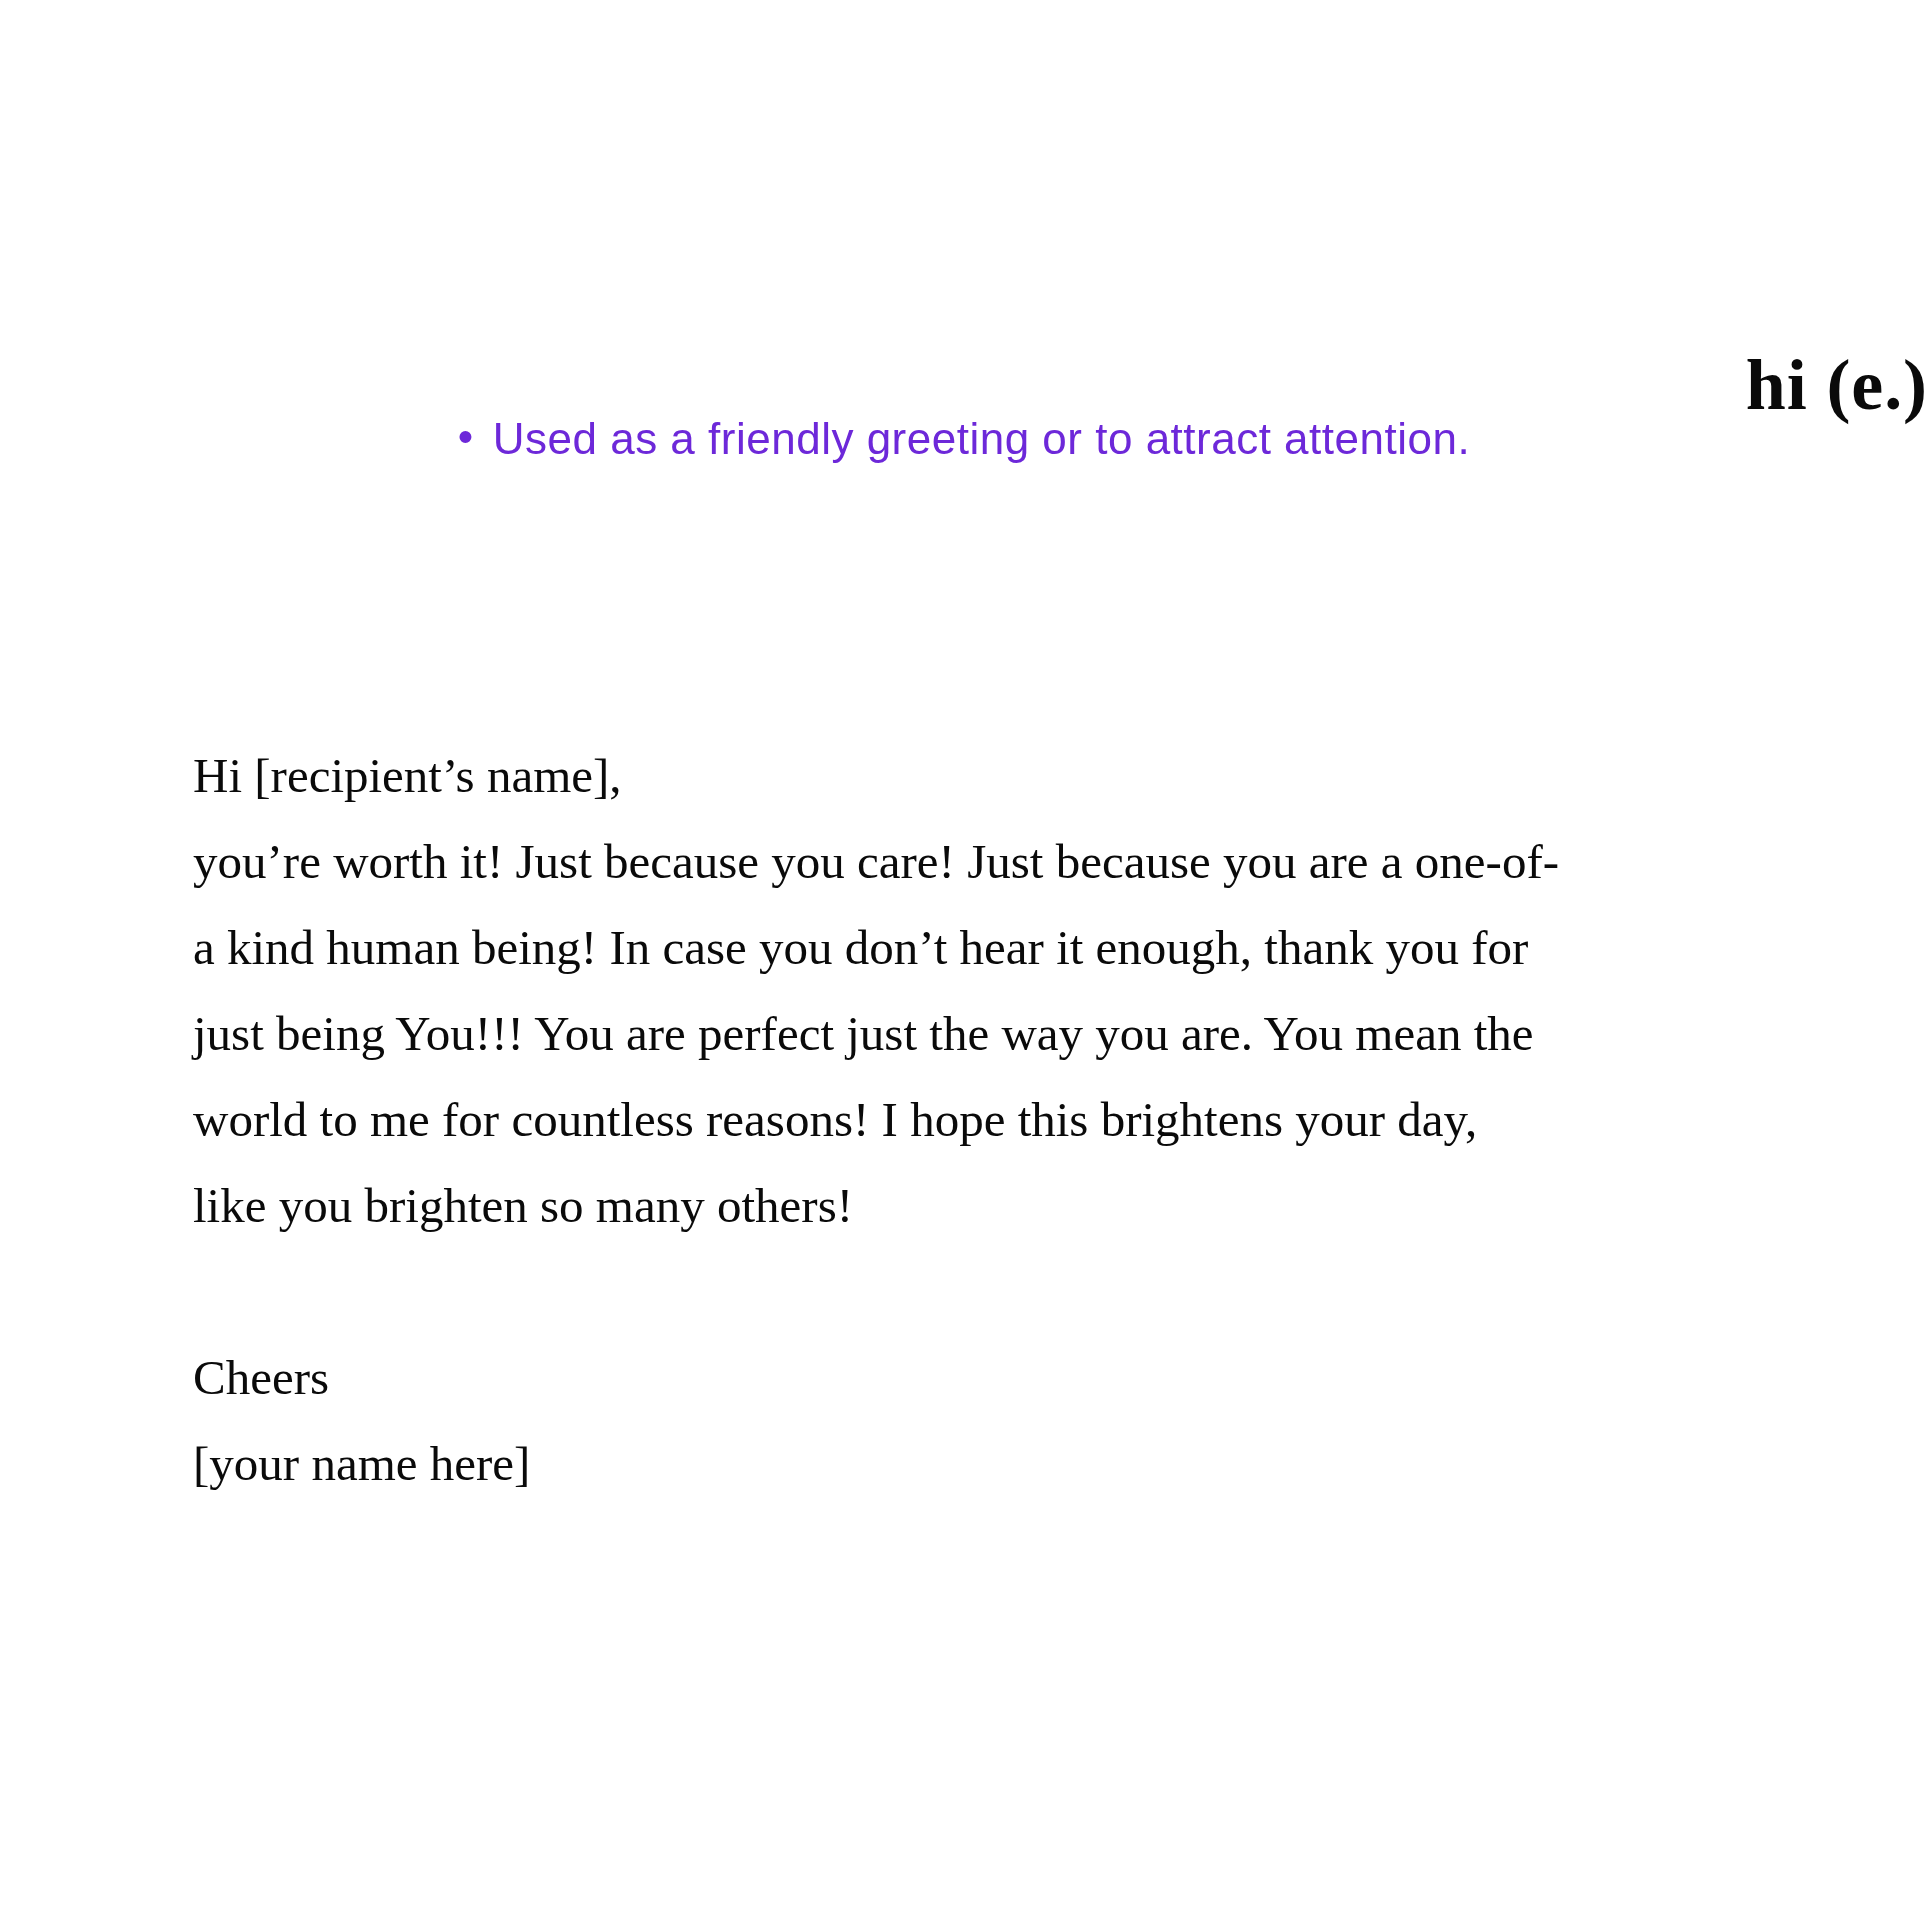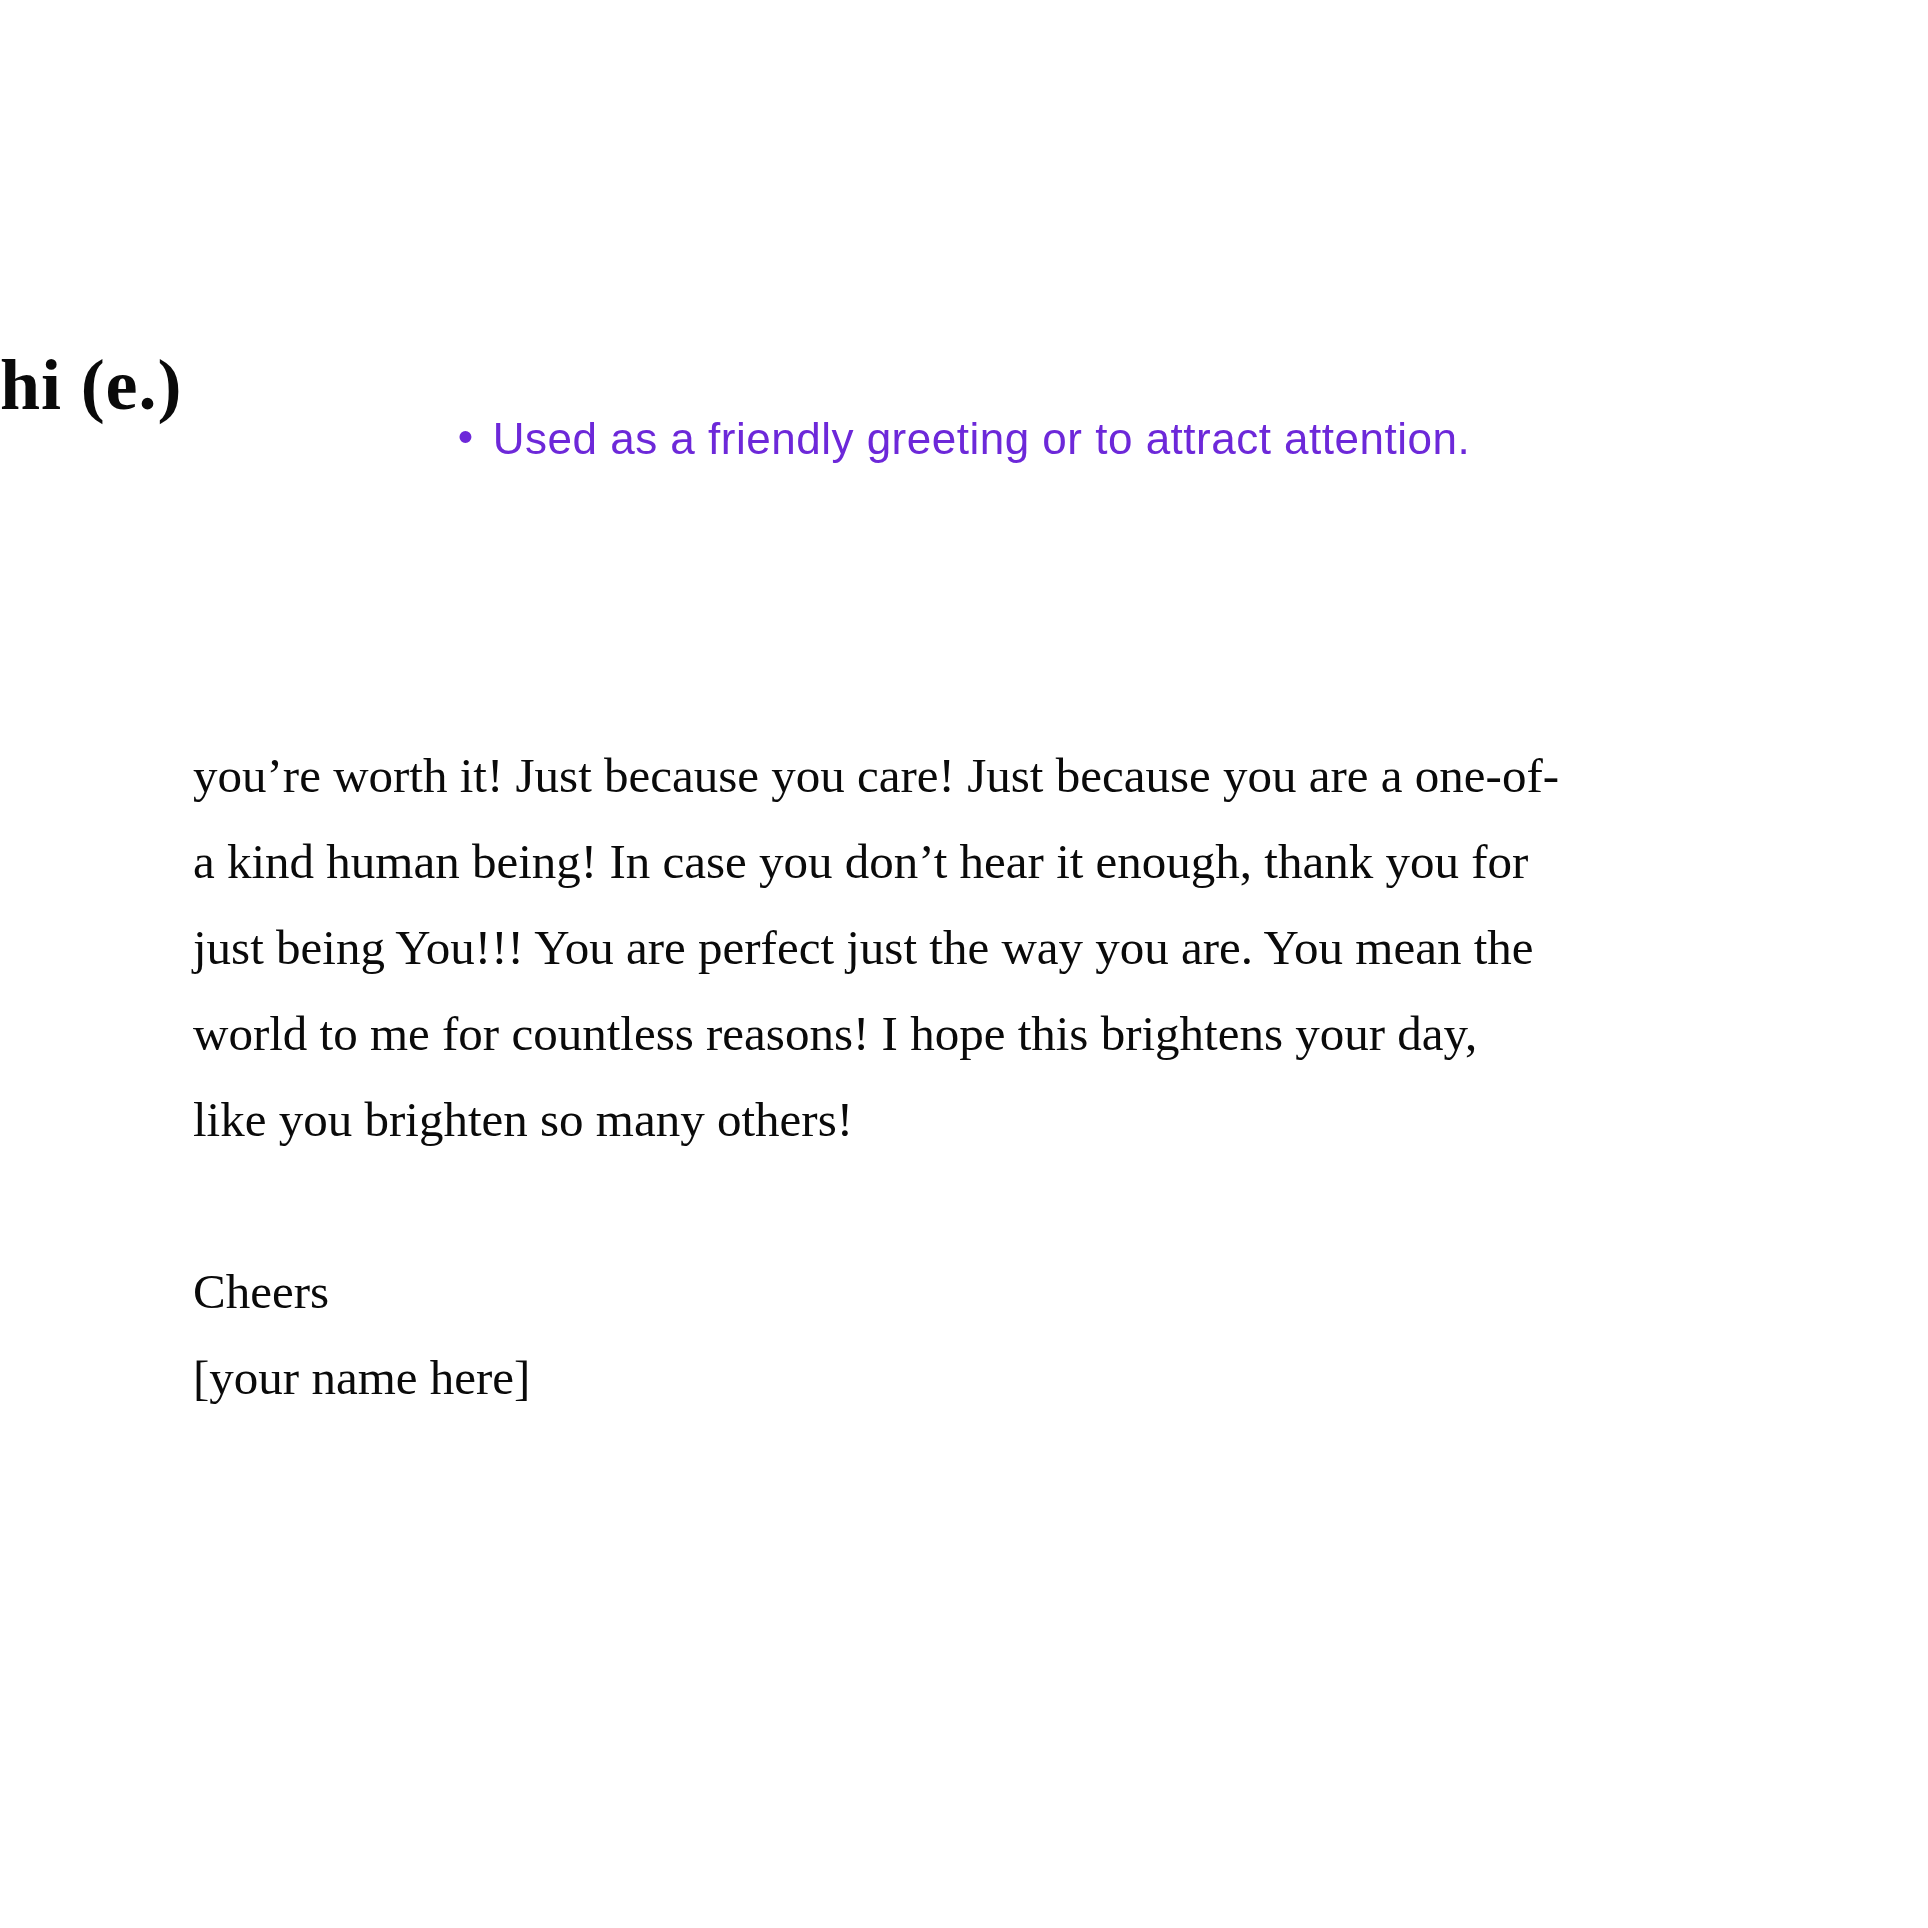--- a/index.html
+++ b/index.html
@@ -11,21 +11,21 @@
     height: 1928px;
     position: relative;
     background: #ffffff;
     overflow: hidden;
   }
   .page-title {
     position: absolute;
     top: 298px;
     left: 0;
     width: 100%;
-    text-align: left;
+    text-align: right;
     font-family: "Liberation Serif", serif;
     font-weight: 700;
     font-size: 72px;
     line-height: 1.1;
     color: #0a0a0a;
     letter-spacing: 0.9px;
   }
   .definition-line {
     position: absolute;
     top: 408px;
@@ -66,20 +66,21 @@
 </head>
 <body style="background: rgb(255, 255, 255);">
 
 <h1 class="page-title">hi (e.)</h1>
 
 <div class="definition-line">
   <span class="bullet-marker">•</span><span>Used as a friendly greeting or to attract attention.</span>
 </div>
 
 <div class="letter-body">
+  <div class="letter-line">Hi [recipient’s name],</div>
   <div class="letter-line">you’re worth it! Just because you care! Just because you are a one-of-</div>
   <div class="letter-line">a kind human being! In case you don’t hear it enough, thank you for</div>
   <div class="letter-line">just being You!!! You are perfect just the way you are. You mean the</div>
   <div class="letter-line">world to me for countless reasons! I hope this brightens your day,</div>
   <div class="letter-line">like you brighten so many others!</div>
   <div class="letter-line blank"></div>
   <div class="letter-line">Cheers</div>
   <div class="letter-line">[your name here]</div>
 </div>
 

